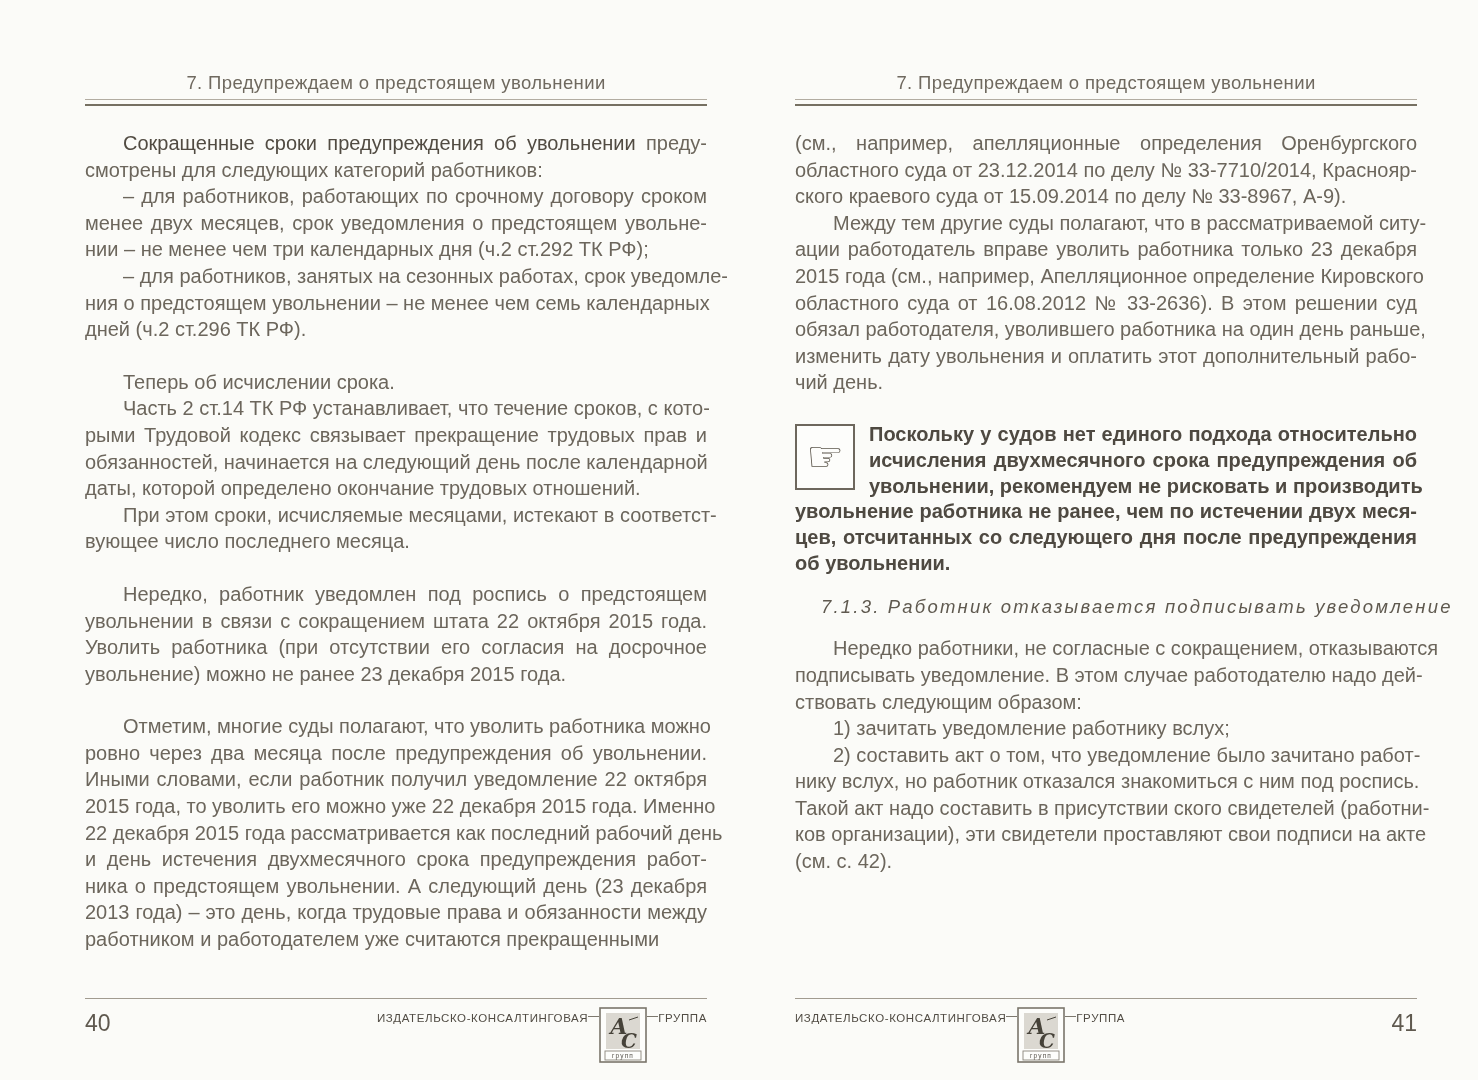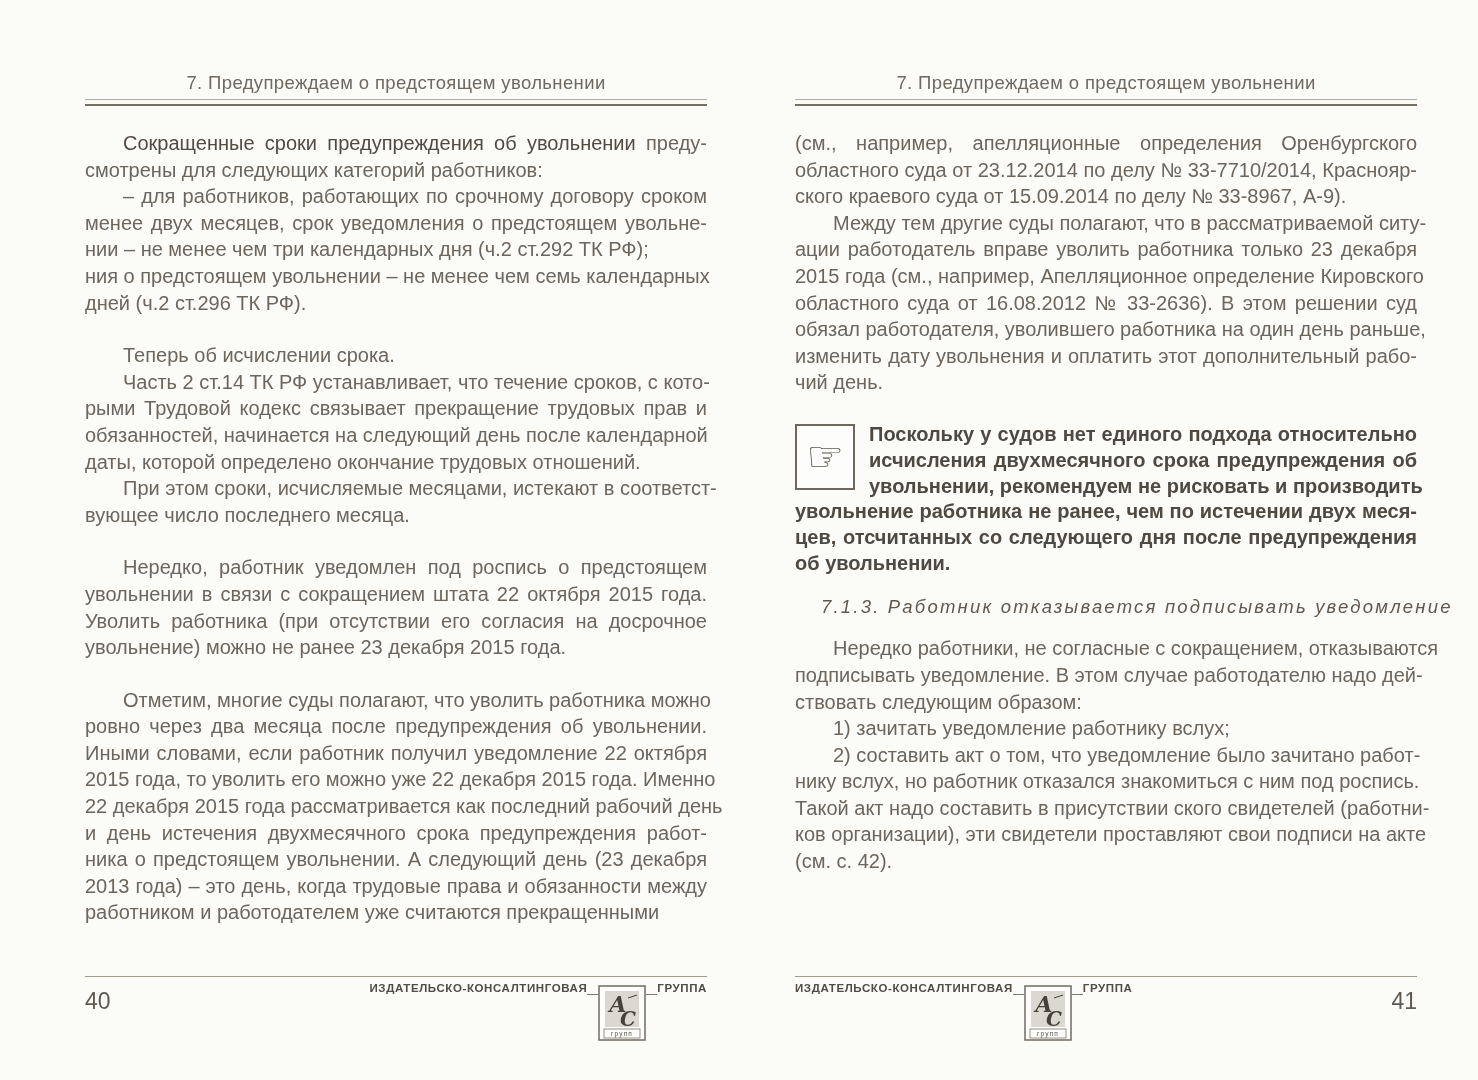--- a/index.html
+++ b/index.html
@@ -56,26 +56,26 @@
     margin:17px 0 15px 0;
     padding-left:26px;
     font-style:italic;
     font-size:18.5px;
     letter-spacing:2.2px;
     color:#5f594f;
     white-space:nowrap;
   }
 
   
-  .page-footer{position:absolute;top:976px;left:0;right:0;}
+  .page-footer{position:absolute;top:998px;left:0;right:0;}
   .frule{border-top:1.5px solid #a19b90;}
   .footer-row{display:flex;justify-content:space-between;align-items:flex-start;margin-top:5px;}
   .pagenum{font-size:23px;color:#5f594f;margin-top:6px;}
   .lockup{display:flex;align-items:flex-start;}
-  .pub{font-size:11.5px;font-weight:bold;letter-spacing:.6px;color:#514c44;white-space:nowrap;}
+  .pub{font-size:11.5px;font-weight:normal;letter-spacing:.6px;color:#514c44;margin-top:8px;white-space:nowrap;}
   .conn{width:11px;border-top:1.4px solid #7d786e;margin-top:12px;}
   .logo{margin-top:3px;}
 </style>
 </head>
 <body>
 
 <div class="spread">
 
   <section class="page left">
     <header class="running-header">
@@ -87,20 +87,21 @@
         <div class="para">
           <div class="line ind"><span class="b">Сокращенные сроки предупреждения об увольнении</span><span> преду-</span></div>
           <div class="line last"><span>смотрены для следующих категорий работников:</span></div>
         </div>
         <div class="para">
           <div class="line ind"><span>– для работников, работающих по срочному договору сроком</span></div>
           <div class="line"><span>менее двух месяцев, срок уведомления о предстоящем увольне-</span></div>
           <div class="line last"><span>нии – не менее чем три календарных дня (ч.2 ст.292 ТК РФ);</span></div>
         </div>
         <div class="para">
+          <div class="line ind"><span>– для работников, занятых на сезонных работах, срок уведомле-</span></div>
           <div class="line"><span>ния о предстоящем увольнении – не менее чем семь календарных</span></div>
           <div class="line last"><span>дней (ч.2 ст.296 ТК РФ).</span></div>
         </div>
         <div class="para gap">
           <div class="line last ind"><span>Теперь об исчислении срока.</span></div>
         </div>
         <div class="para">
           <div class="line ind"><span>Часть 2 ст.14 ТК РФ устанавливает, что течение сроков, с кото-</span></div>
           <div class="line"><span>рыми Трудовой кодекс связывает прекращение трудовых прав и</span></div>
           <div class="line"><span>обязанностей, начинается на следующий день после календарной</span></div>

